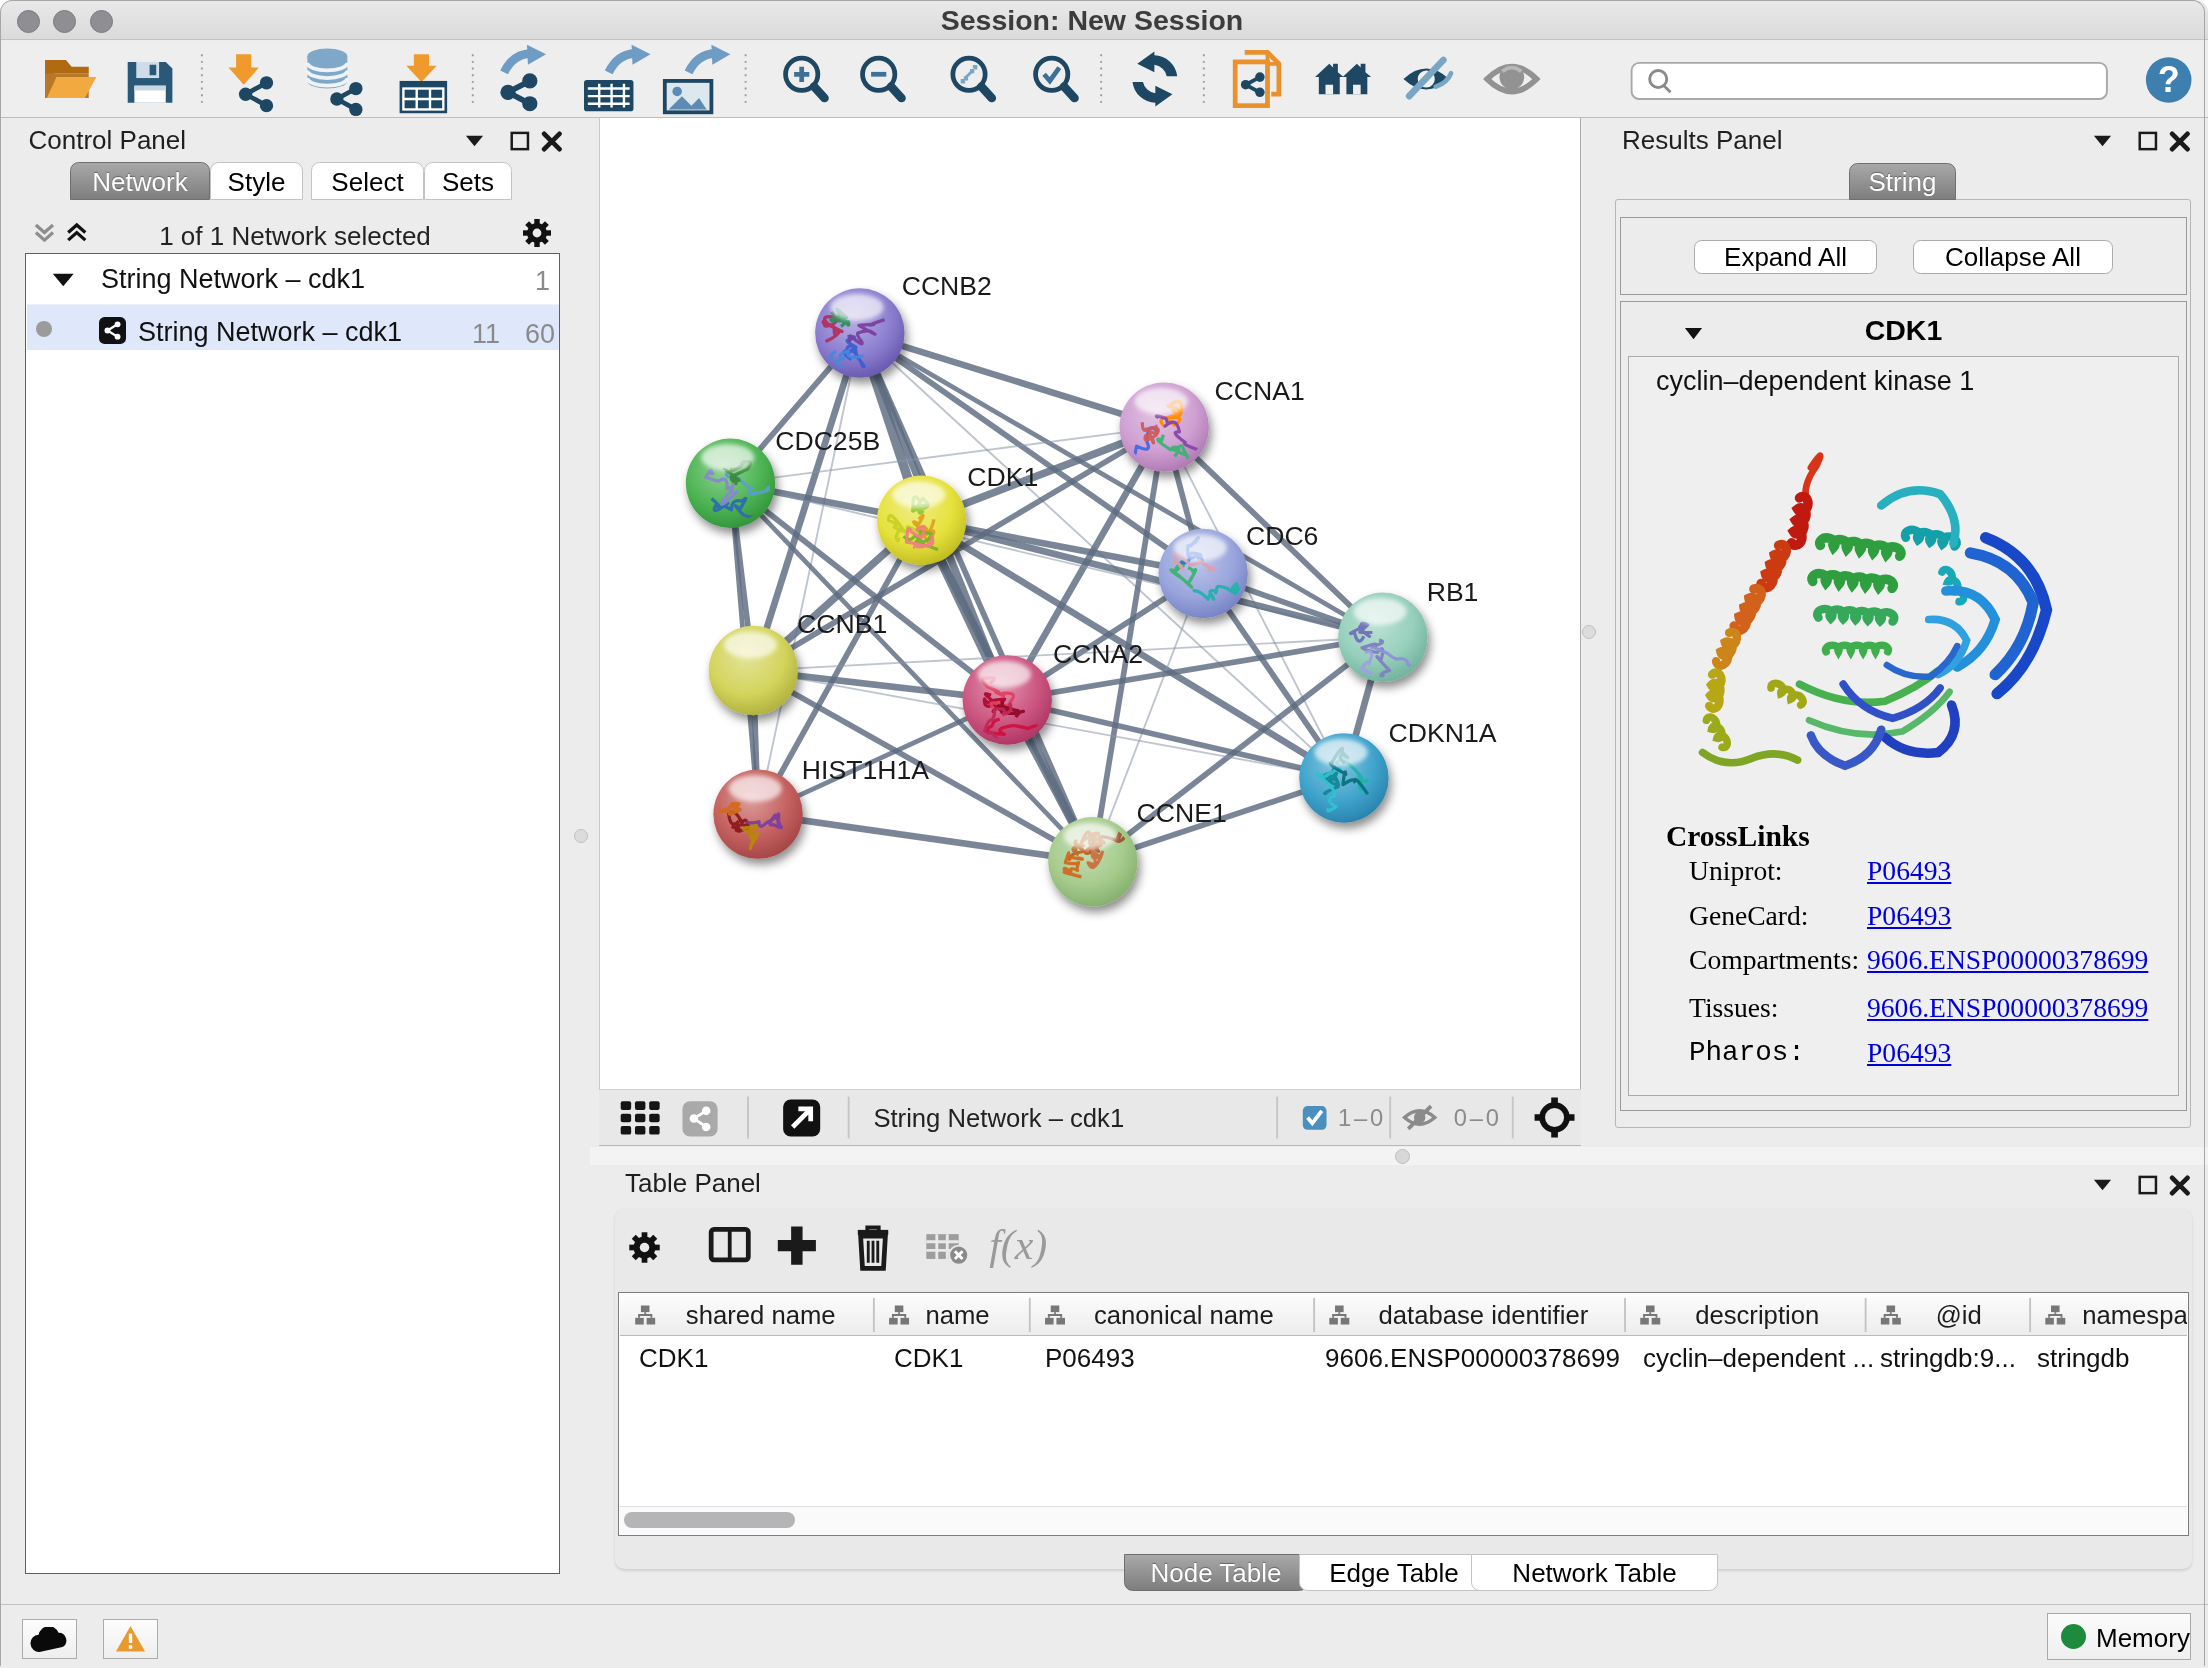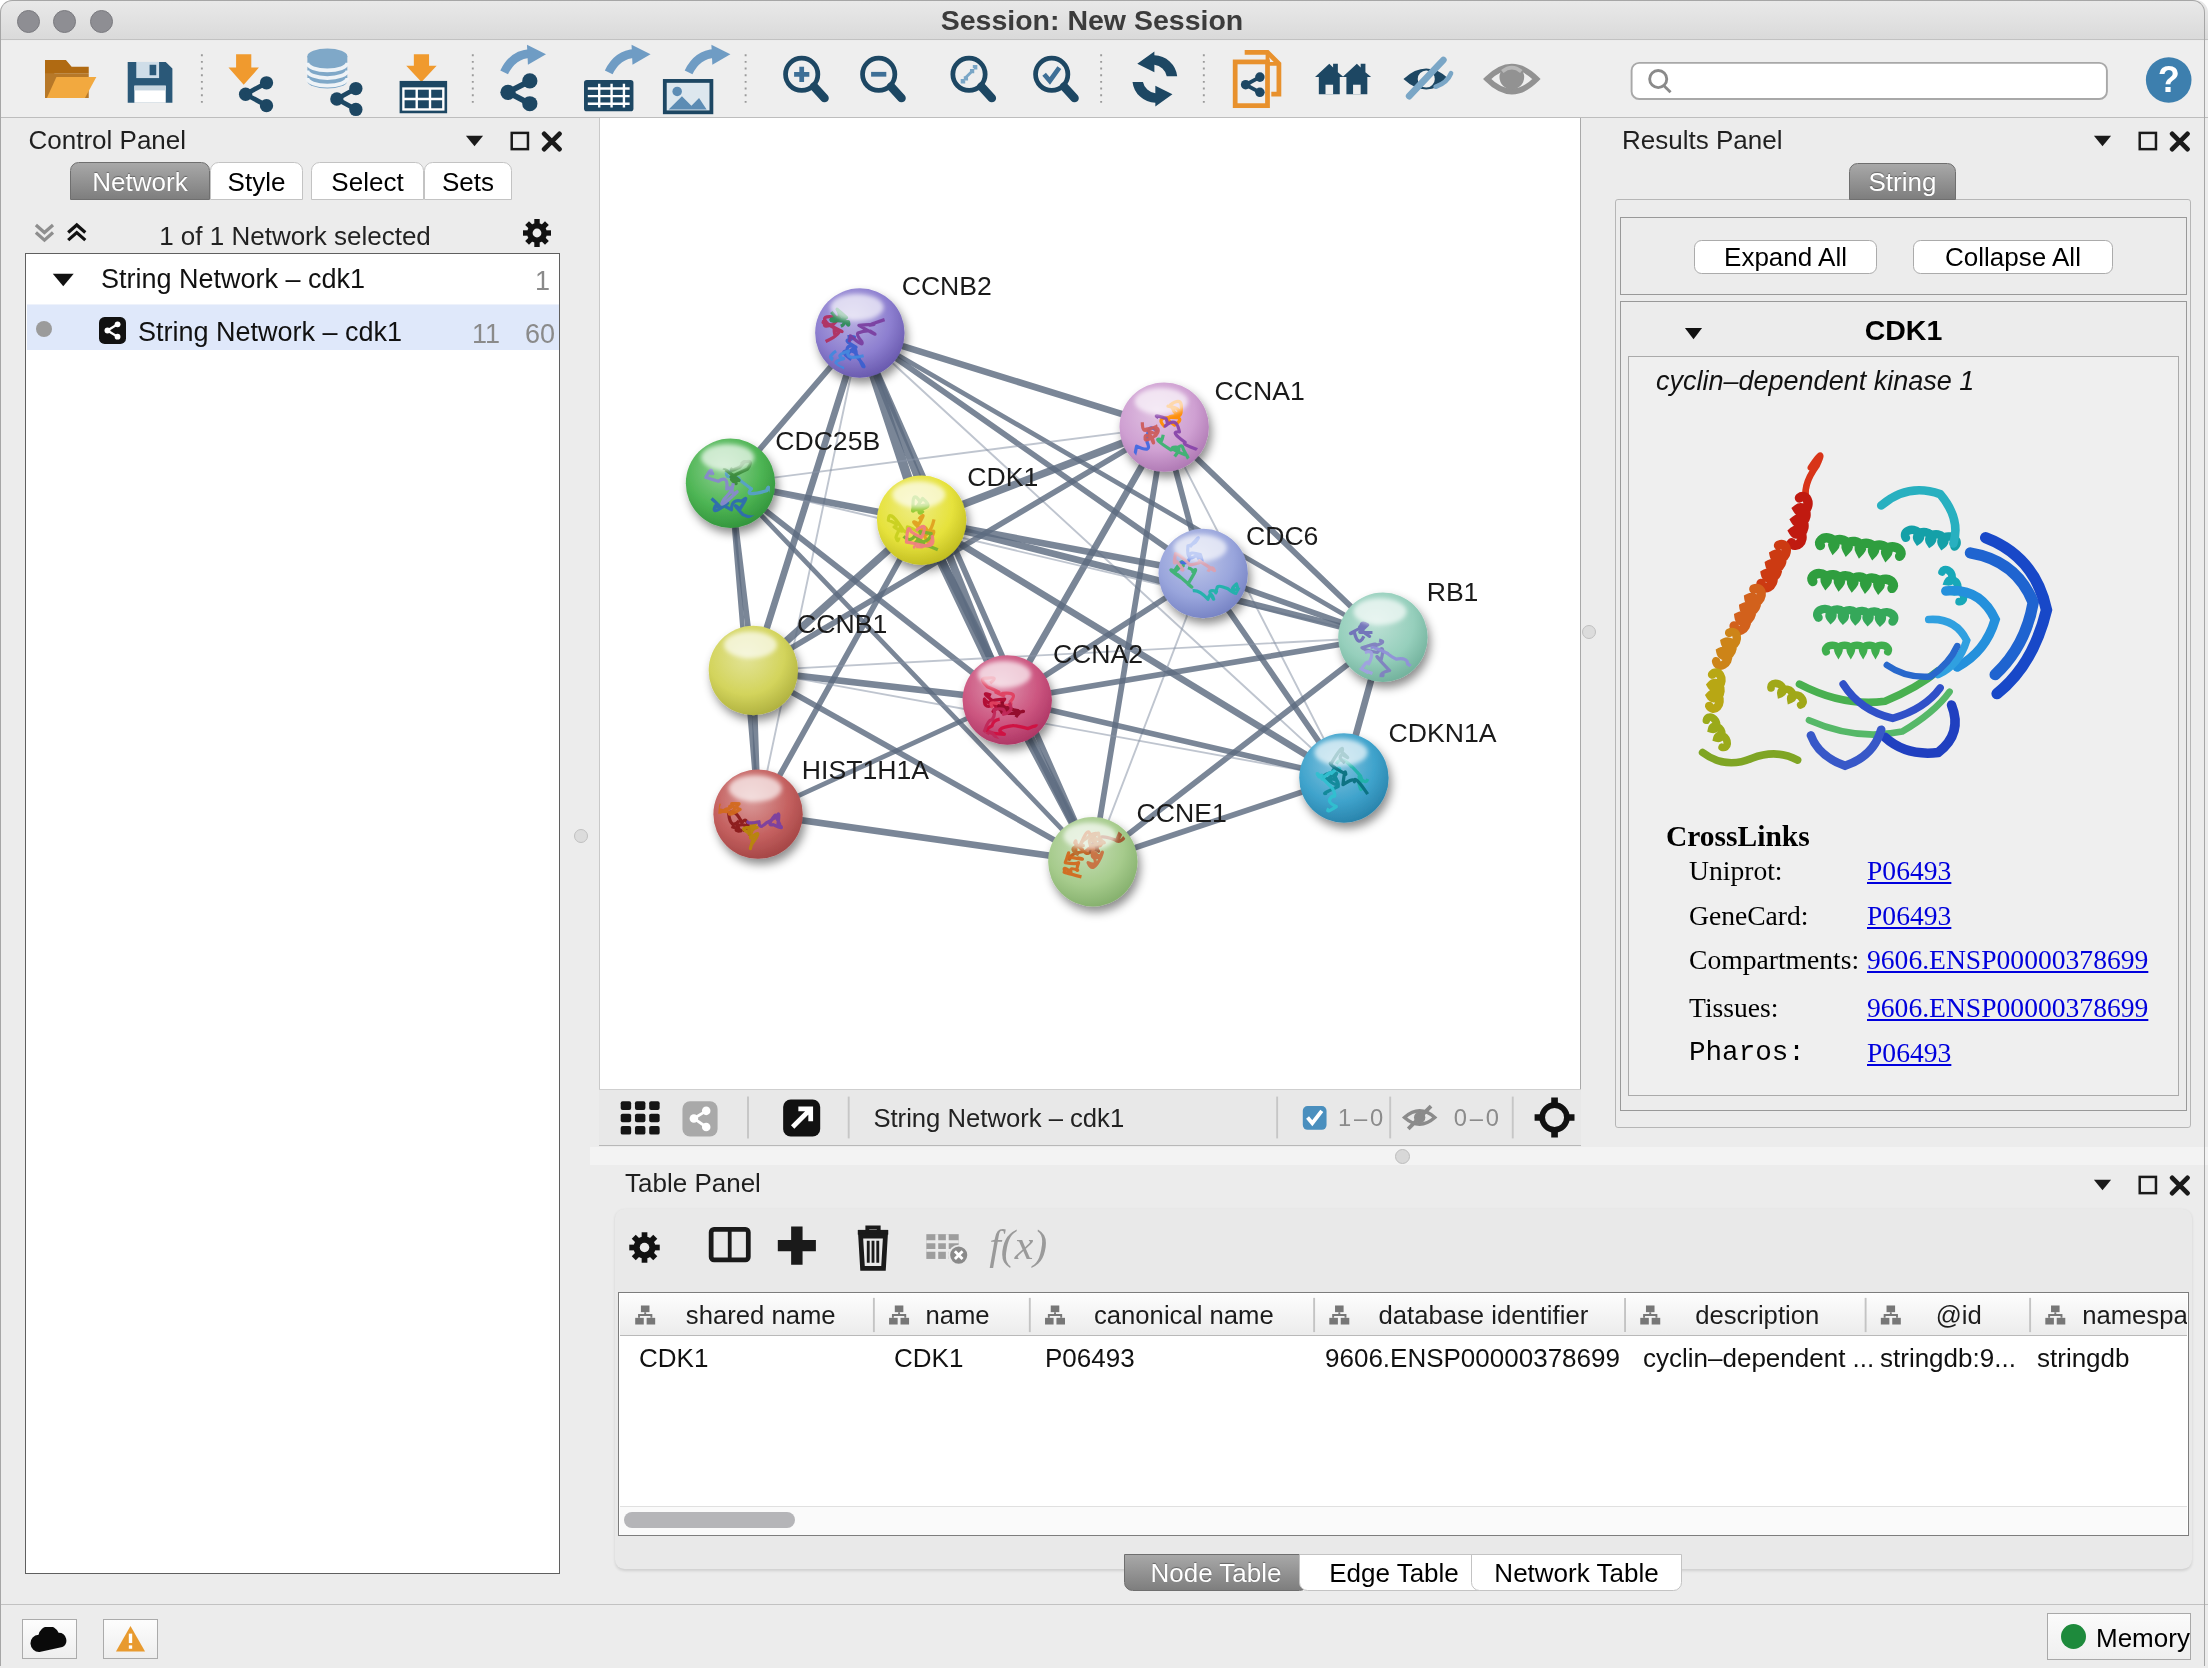--- a/index.html
+++ b/index.html
@@ -572,21 +572,21 @@
 <div class="tab tabsel" style="left:1849px;top:163px;width:107px;height:37px;line-height:37px;">String</div>
 <div class="abs" style="left:1620px;top:217px;width:567px;height:78px;background:#ececec;border:1px solid #999;"></div>
 <div class="abs" style="left:1694px;top:240px;width:183px;height:34px;background:#fff;border:1px solid #ababab;border-radius:7.6px;text-align:center;line-height:32px;font-size:26px;">Expand All</div>
 <div class="abs" style="left:1913px;top:240px;width:200px;height:34px;background:#fff;border:1px solid #ababab;border-radius:7.6px;text-align:center;line-height:32px;font-size:26px;">Collapse All</div>
 <div class="abs" style="left:1620px;top:301px;width:567px;height:810px;background:#ececec;border:1px solid #999;"></div>
 <svg class="abs" style="left:1684px;top:326px;" width="19" height="14.3" viewBox="0 0 20 15">
     <path d="M1 2 L19 2 L10 14 Z" fill="#111"></path>
   </svg>
 <div class="abs" style="left:1620px;top:314px;width:567px;text-align:center;font-size:28.5px;font-weight:bold;color:#000;">CDK1</div>
 <div class="abs" style="left:1628px;top:356px;width:551px;height:740px;background:#efefef;border:1px solid #aaa;"></div>
-<div class="abs" style="left:1656px;top:366px;font-size:27px;color:#111;font-style:italic;">cyclin–dependent kinase 1</div>
+<div class="abs" style="left:1656px;top:366px;font-size:27px;color:#111;">cyclin–dependent kinase 1</div>
 
 <svg class="abs" style="left:1657px;top:439px;" width="399" height="342" viewBox="0 0 420 360">
 <path d="M162 30 Q178 6 168 28 Q152 50 158 66" fill="none" stroke="#d83418" stroke-width="7" stroke-linecap="round"></path>
 <path d="M150 62 a8 6 100 1 1 -2.1 11.8 a8 6 100 1 1 -2.1 11.8 a8 6 100 1 1 -2.1 11.8 a8 6 100 1 1 -2.1 11.8" fill="none" stroke="#c01a10" stroke-width="10" stroke-linecap="round"></path>
 <path d="M128 112 a8 6 115 1 1 -4.6 10.0 a8 6 115 1 1 -4.6 10.0 a8 6 115 1 1 -4.6 10.0 a8 6 115 1 1 -4.6 10.0" fill="none" stroke="#cc3a12" stroke-width="10" stroke-linecap="round"></path>
 <path d="M102 158 a8 6 118 1 1 -5.2 9.7 a8 6 118 1 1 -5.2 9.7 a8 6 118 1 1 -5.2 9.7 a8 6 118 1 1 -5.2 9.7" fill="none" stroke="#d2611c" stroke-width="10" stroke-linecap="round"></path>
 <path d="M76 204 a8 6 115 1 1 -4.6 10.0 a8 6 115 1 1 -4.6 10.0 a8 6 115 1 1 -4.6 10.0" fill="none" stroke="#cd8418" stroke-width="9" stroke-linecap="round"></path>
 <path d="M58 248 a8 6 95 1 1 -1.0 11.0 a8 6 95 1 1 -1.0 11.0 a8 6 95 1 1 -1.0 11.0" fill="none" stroke="#b8a714" stroke-width="9" stroke-linecap="round"></path>
 <path d="M52 296 a7 5 60 1 1 5.5 9.5 a7 5 60 1 1 5.5 9.5 a7 5 60 1 1 5.5 9.5" fill="none" stroke="#9aaa1a" stroke-width="8" stroke-linecap="round"></path>
 <path d="M48 330 Q72 348 100 336 Q126 326 148 338" fill="none" stroke="#7fa524" stroke-width="8" stroke-linecap="round"></path>
@@ -710,21 +710,21 @@
 <div class="abs" style="left:1325px;top:1343px;font-size:26px;color:#111;">9606.ENSP00000378699</div>
 <div class="abs" style="left:1643px;top:1343px;font-size:26px;color:#111;">cyclin–dependent ...</div>
 <div class="abs" style="left:1880px;top:1343px;font-size:26px;color:#111;">stringdb:9...</div>
 <div class="abs" style="left:2037px;top:1343px;font-size:26px;color:#111;">stringdb</div>
 
 <div class="abs" style="left:620px;top:1506px;width:1567px;height:28.5px;background:#fafafa;border-top:1px solid #e0e0e0;"></div>
 <div class="abs" style="left:624px;top:1512px;width:171px;height:16px;background:#b5b5b8;border-radius:8.6px;"></div>
 
 <div class="tab btab tabsel" style="left:1124px;top:1554px;width:184px;height:37px;line-height:37px;">Node Table</div>
 <div class="tab btab" style="left:1299px;top:1554px;width:190px;height:37px;line-height:37px;">Edge Table</div>
-<div class="tab btab" style="left:1471px;top:1554px;width:211px;height:37px;line-height:37px;">Network Table</div>
+<div class="tab btab" style="left:1471px;top:1554px;width:247px;height:37px;line-height:37px;">Network Table</div>
 
 <div class="abs" style="left:0;top:1604px;width:2208px;height:65px;background:#ececec;border-top:1px solid #c2c2c2;"></div>
 <div class="abs" style="left:22px;top:1619px;width:55px;height:40px;background:linear-gradient(180deg,#fdfdfd,#eeeeee);border:1.9px solid #ababab;"></div>
 <svg class="abs" style="left:30px;top:1627px;" width="40" height="25" viewBox="0 0 42 26">
   <path d="M10 26 a9 9 0 0 1 -1 -18 a11 11 0 0 1 21 -2 a8 8 0 0 1 4 15 z" fill="#0a0a0a"></path>
 </svg>
 <div class="abs" style="left:103px;top:1619px;width:55px;height:40px;background:linear-gradient(180deg,#fdfdfd,#eeeeee);border:1.9px solid #ababab;"></div>
 <svg class="abs" style="left:115px;top:1625px;" width="31" height="27.6" viewBox="0 0 33 29">
   <path d="M16.5 1 L32 28 L1 28 Z" fill="#e89a2e"></path>
   <rect x="14.7" y="9" width="3.6" height="10" fill="#fff"></rect>

